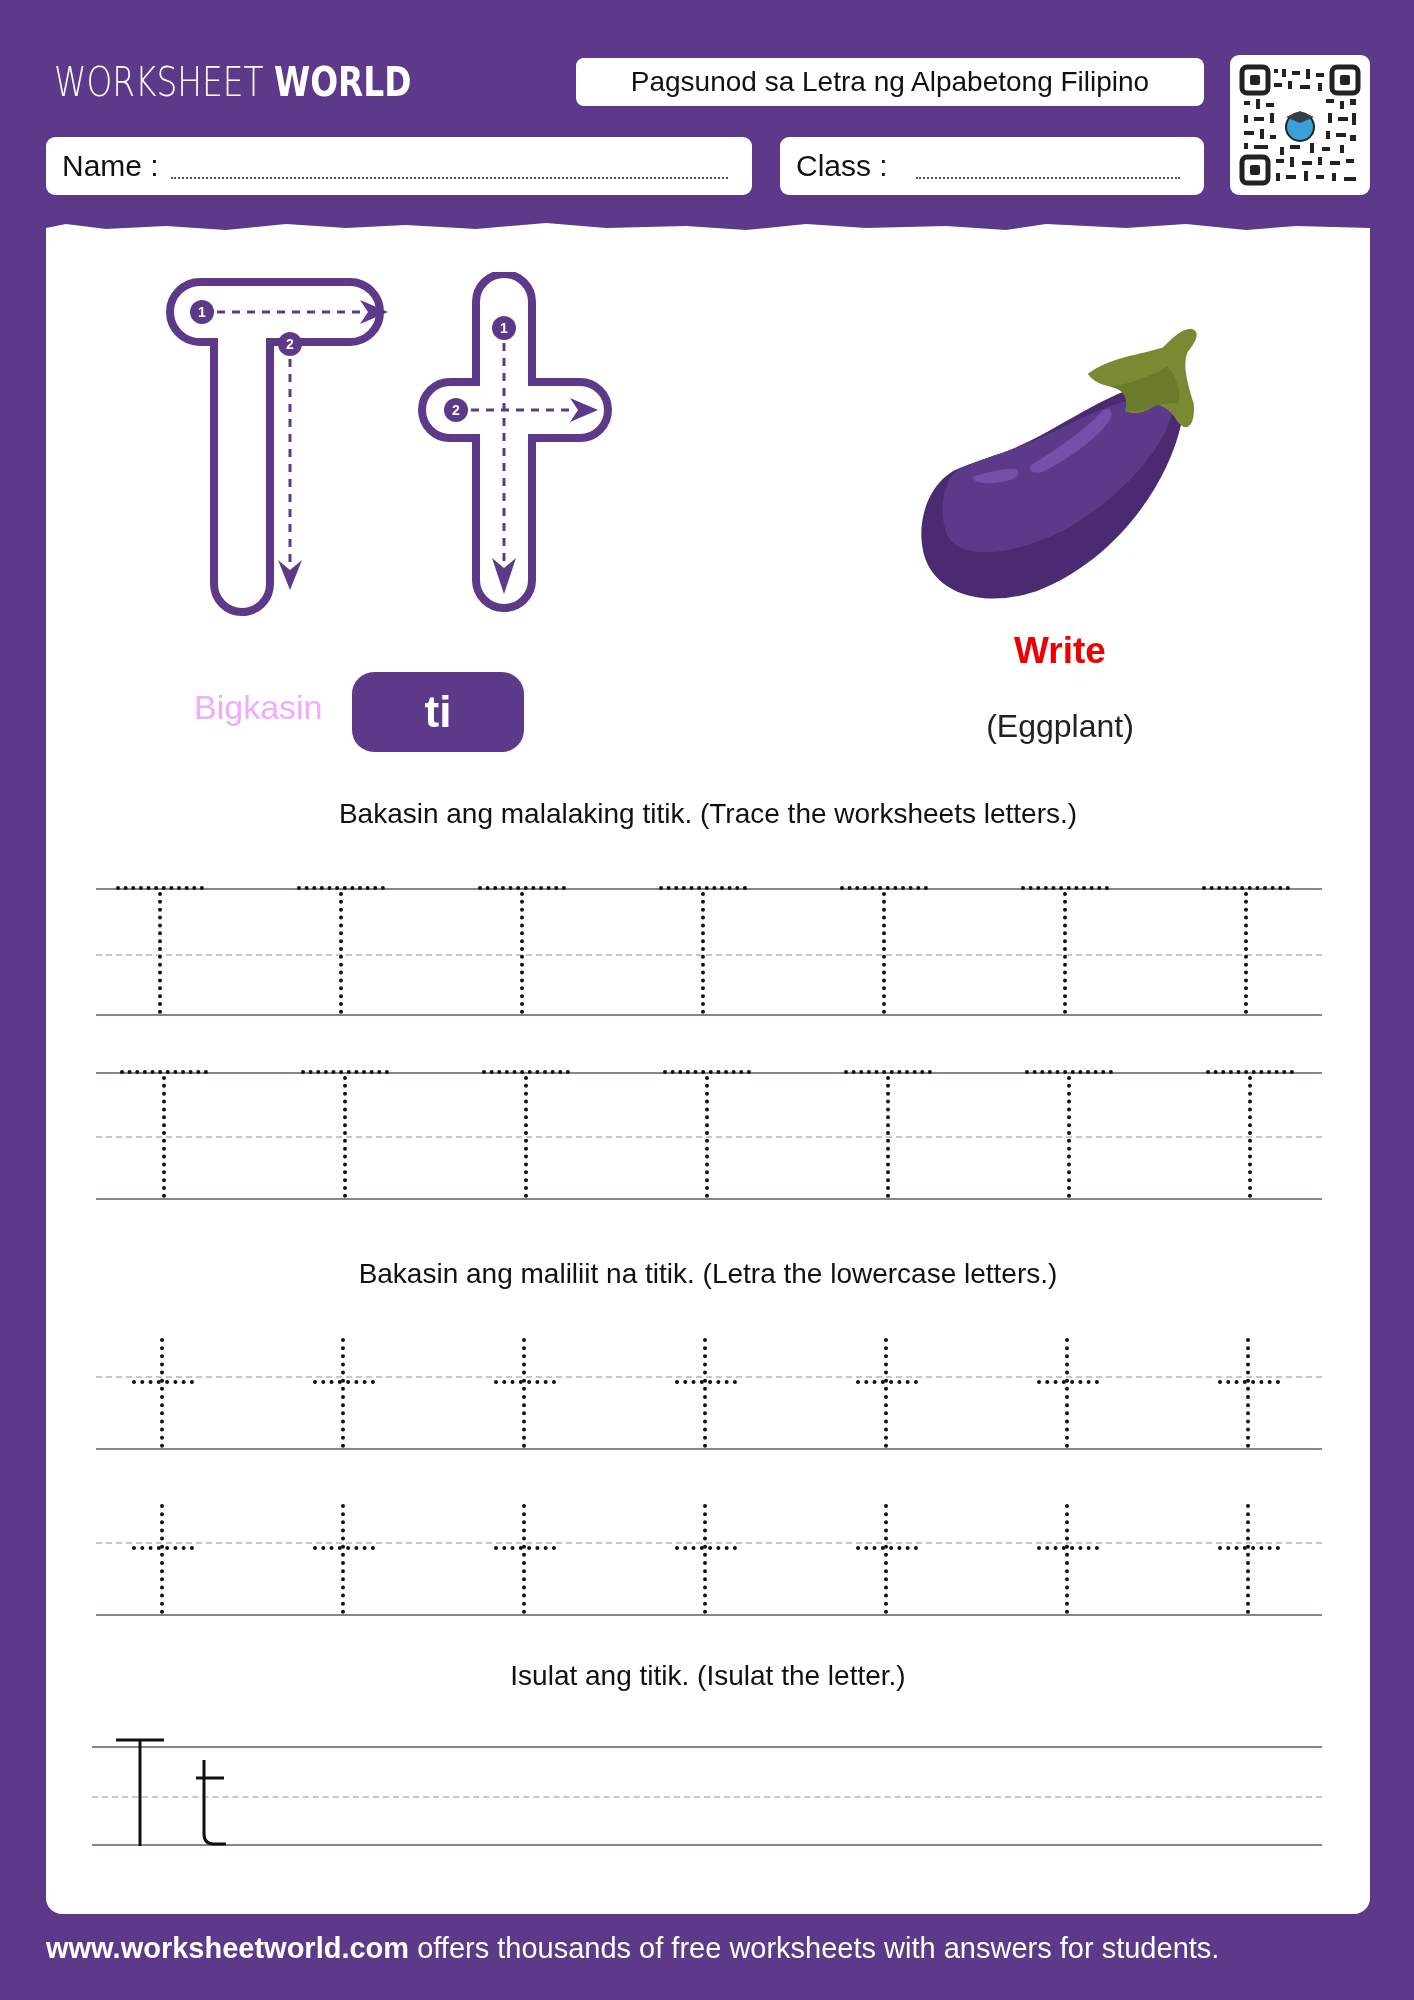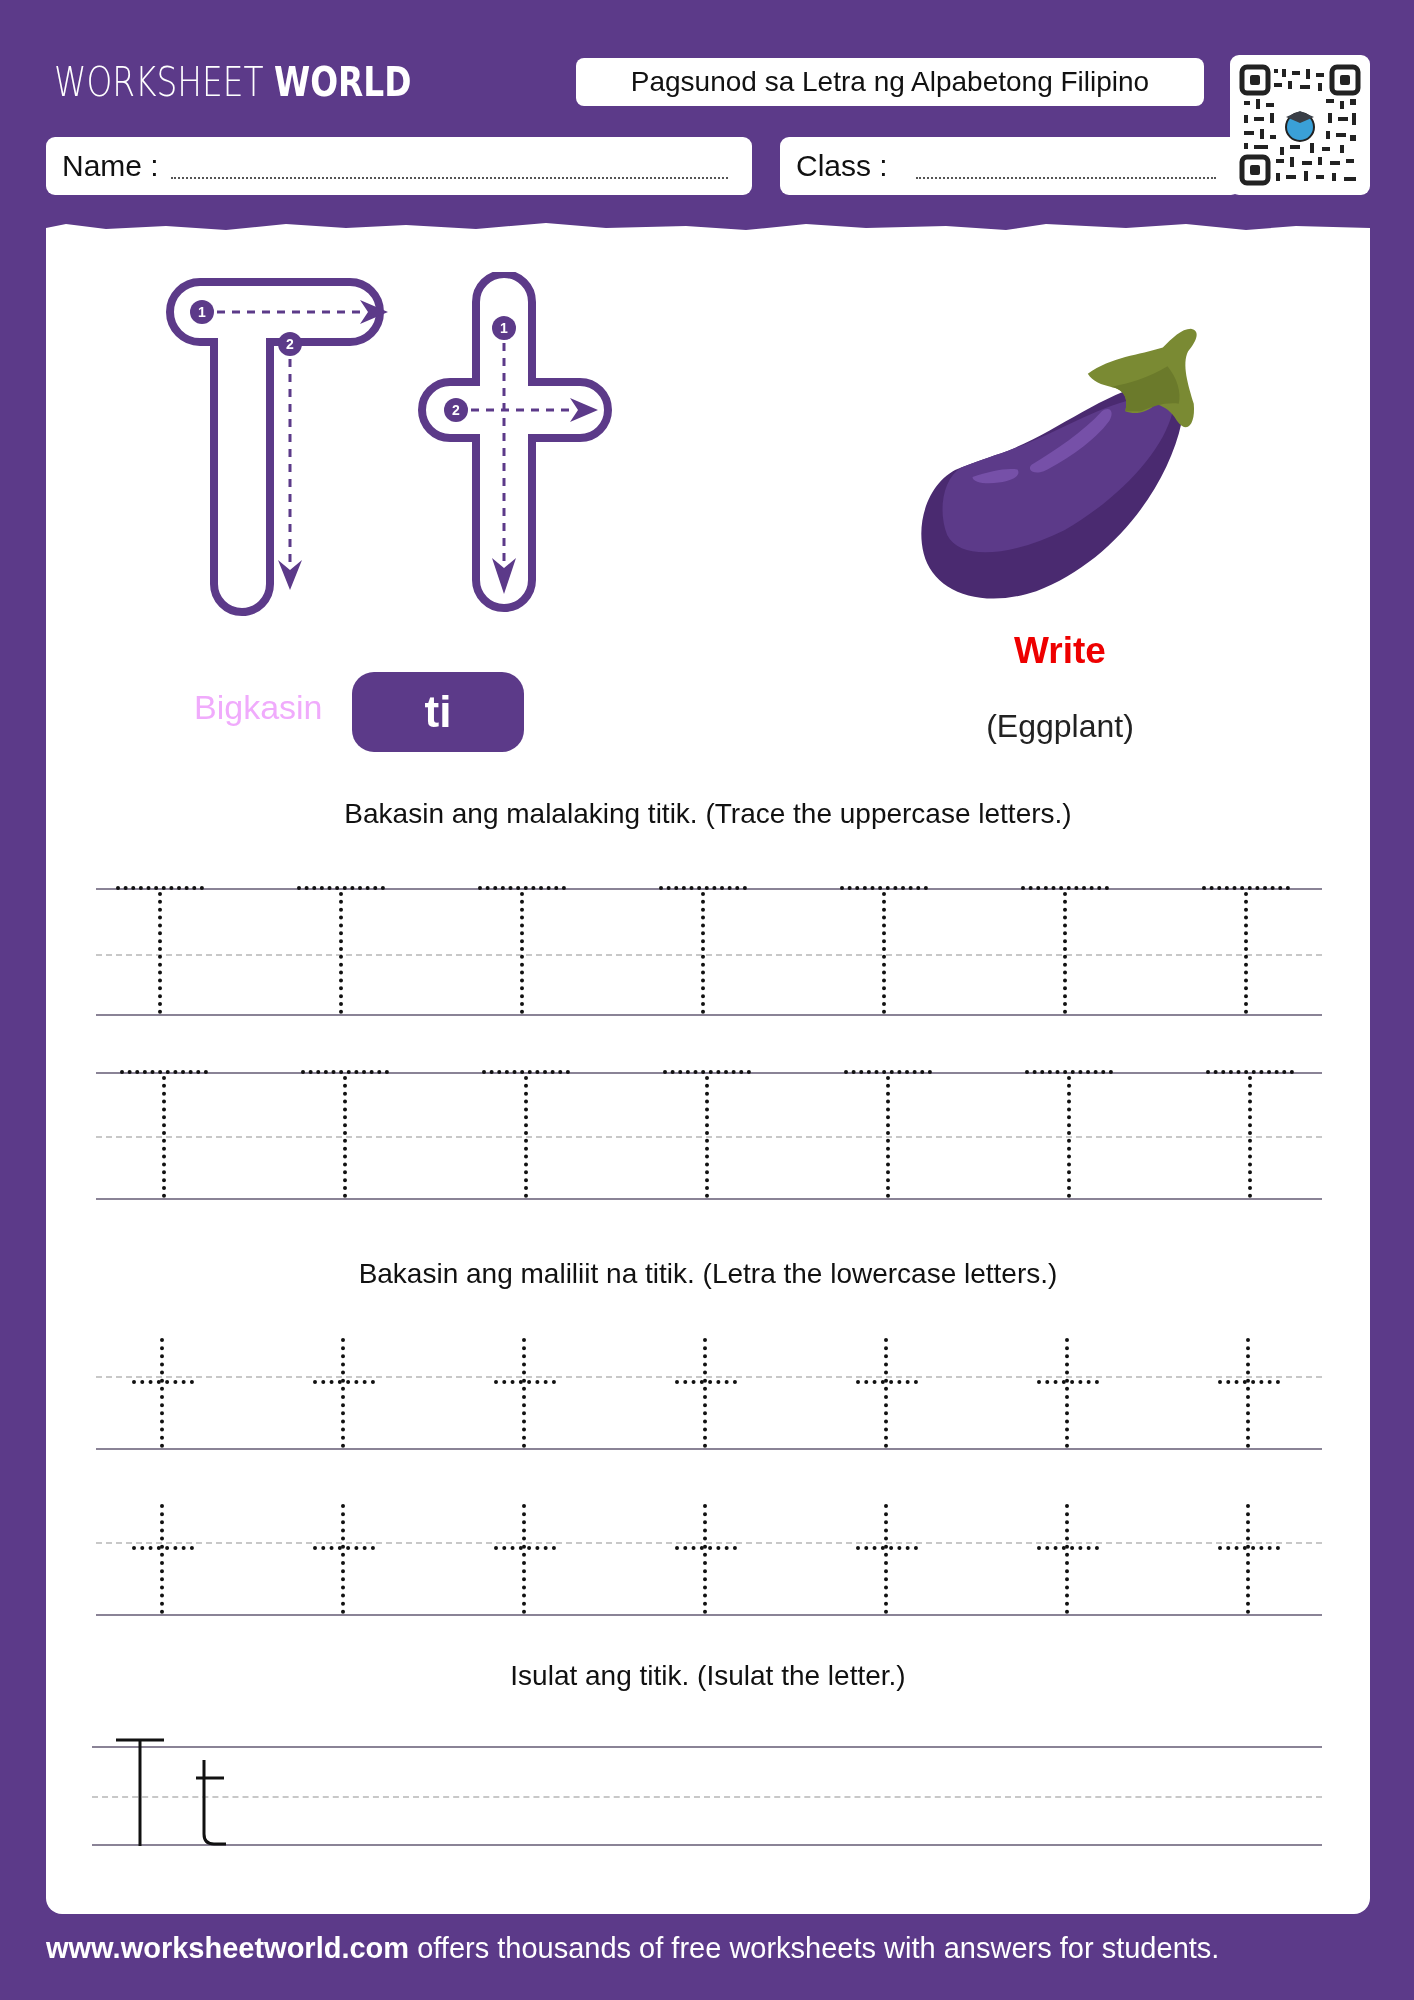--- a/index.html
+++ b/index.html
@@ -14,21 +14,21 @@
   
   .logo { left: 46px; top: 44px; width: 430px; height: 76px; display: flex; align-items: center; }
   .logo-mark { width: 66px; height: 72px; }
   .logo-text { color: #fff; font-size: 40px; letter-spacing: 0px; margin-left: 8px; font-family: "DejaVu Sans", sans-serif; transform: scaleX(0.82); transform-origin: left center; white-space: nowrap; }
   .logo-text .thin { font-weight: 300; }
   .logo-text .bold { font-weight: bold; }
 
   .title-box { left: 576px; top: 58px; width: 628px; height: 48px; background: #fff; border-radius: 8px; display: flex; align-items: center; justify-content: center; font-size: 28px; color: #111; }
   .field-box { background: #fff; border-radius: 9px; height: 58px; display: flex; align-items: center; font-size: 30px; color: #111; box-sizing: border-box; padding-left: 16px; }
   .name-box { left: 46px; top: 137px; width: 706px; }
-  .class-box { left: 780px; top: 137px; width: 460px; }
+  .class-box { left: 780px; top: 137px; width: 424px; }
   .field-line { flex: 1; border-bottom: 2px dotted #555; height: 0; margin: 24px 24px 0 12px; }
   .qr { left: 1230px; top: 55px; width: 140px; height: 140px; background: #fff; border-radius: 9px; }
 
   
   .paper { left: 46px; top: 220px; width: 1324px; height: 1694px; background: #fff; border-radius: 0 0 16px 16px; }
   .torn { left: 46px; top: 214px; width: 1324px; height: 22px; }
 
   .letter-graphic { left: 160px; top: 272px; width: 460px; height: 360px; }
   .eggplant { left: 895px; top: 310px; width: 320px; height: 300px; }
 
@@ -182,21 +182,21 @@
   <path d="M205 68 C230 50 260 48 285 40 C295 30 305 20 315 20 C325 22 322 32 312 44 C305 58 312 80 318 100 C320 120 312 134 300 118 C294 108 288 104 278 100 C268 110 255 112 245 108 C248 95 245 85 230 82 C220 80 210 76 205 68 Z" fill="#7a8a33"></path>
   <path d="M245 108 C248 95 245 85 230 82 C250 78 270 72 290 60 C300 72 305 88 302 100 C290 98 275 102 262 108 Z" fill="#6b7a2b"></path>
 </svg>
 
 <div class="abs bigkasin-label">Bigkasin</div>
 <div class="abs ti-btn">ti</div>
 
 <div class="abs word">Write</div>
 <div class="abs translation">(Eggplant)</div>
 
-<div class="abs instr" style="top:798px">Bakasin ang malalaking titik. (Trace the uppercase letters.)</div>
+<div class="abs instr" style="top:798px">Bakasin ang malalaking titik. (Trace the worksheets letters.)</div>
 
 <div class="abs line-row" style="top:888px;height:130px">
   <div class="solid" style="top:0"></div>
   <div class="dashed" style="top:66px"></div>
   <div class="solid" style="top:126px"></div>
   <div id="upper1">
       <div class="trace-item">
         <div class="dot-h" style="left: 20px; width: 88px; top: -2px;"></div>
         <div class="dot-v" style="left: 62px; top: 4px; height: 122px;"></div>
       </div>

